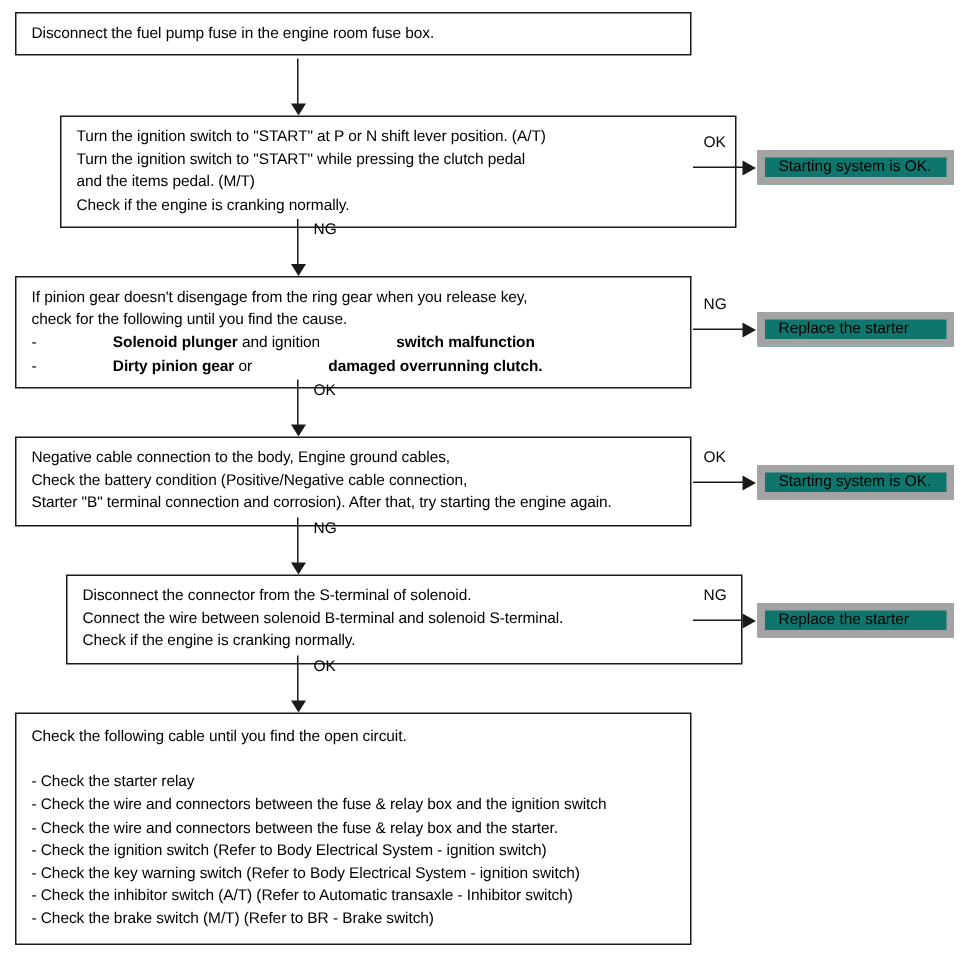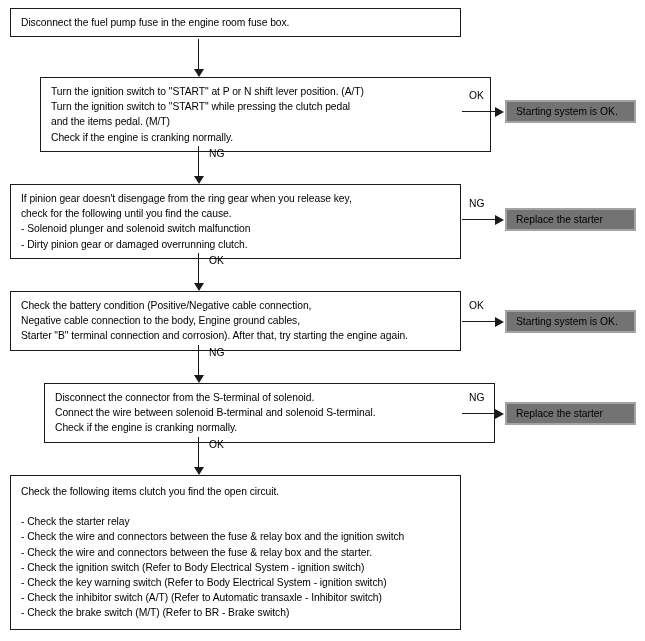--- a/index.html
+++ b/index.html
@@ -34,31 +34,32 @@
   .step-line {
     font-size: 10.3px;
     line-height: 15.2px;
     white-space: nowrap;
     letter-spacing: -0.05px;
   }
   .step-line.gap {
     height: 15px;
   }
   .step-line b {
-    font-weight: normal;
+    font-weight: bold;
+    margin-left: 48px;
   }
 
   
   .outcome-box {
     position: absolute;
     width: 131px;
     height: 23px;
     box-sizing: border-box;
-    border: 2px solid #a3a3a3;
-    background: #737373;
+    border: 5px solid #a3a3a3;
+    background: #0f766e;
     display: flex;
     align-items: center;
     padding-left: 9px;
   }
   .outcome-label {
     font-size: 10.3px;
     line-height: 12px;
     white-space: nowrap;
   }
 
@@ -137,38 +138,38 @@
     <span class="outcome-label">Starting system is OK.</span>
   </div>
 
   <div class="v-connector" style="top:146px;height:35px;"></div>
   <div class="v-arrowhead" style="top:176px;"></div>
   <div class="v-edge-label" style="top:148px;">NG</div>
 
   <div class="step-box" style="top:184px;">
     <div class="step-line">If pinion gear doesn't disengage from the ring gear when you release key,</div>
     <div class="step-line">check for the following until you find the cause.</div>
-    <div class="step-line"><span>- </span><b>Solenoid plunger</b><span> and solenoid </span><b>switch malfunction</b></div>
+    <div class="step-line"><span>- </span><b>Solenoid plunger</b><span> and ignition </span><b>switch malfunction</b></div>
     <div class="step-line"><span>- </span><b>Dirty pinion gear</b><span> or </span><b>damaged overrunning clutch.</b></div>
   </div>
 
   <div class="h-edge-label" style="top:198px;">NG</div>
   <div class="h-connector" style="top:219px;"></div>
   <div class="h-arrowhead" style="top:214.5px;"></div>
   <div class="outcome-box" style="left:505px;top:208px;">
     <span class="outcome-label">Replace the starter</span>
   </div>
 
   <div class="v-connector" style="top:253px;height:35px;"></div>
   <div class="v-arrowhead" style="top:283px;"></div>
   <div class="v-edge-label" style="top:255px;">OK</div>
 
   <div class="step-box" style="top:291px;">
+    <div class="step-line">Negative cable connection to the body, Engine ground cables,</div>
     <div class="step-line">Check the battery condition (Positive/Negative cable connection,</div>
-    <div class="step-line">Negative cable connection to the body, Engine ground cables,</div>
     <div class="step-line">Starter "B" terminal connection and corrosion). After that, try starting the engine again.</div>
   </div>
 
   <div class="h-edge-label" style="top:300px;">OK</div>
   <div class="h-connector" style="top:321px;"></div>
   <div class="h-arrowhead" style="top:316.5px;"></div>
   <div class="outcome-box" style="left:505px;top:310px;">
     <span class="outcome-label">Starting system is OK.</span>
   </div>
 
@@ -187,21 +188,21 @@
   <div class="h-arrowhead" style="top:408.5px;"></div>
   <div class="outcome-box" style="left:505px;top:402px;">
     <span class="outcome-label">Replace the starter</span>
   </div>
 
   <div class="v-connector" style="top:437px;height:35px;"></div>
   <div class="v-arrowhead" style="top:467px;"></div>
   <div class="v-edge-label" style="top:439px;">OK</div>
 
   <div class="step-box" style="top:475px;padding-top:8px;padding-bottom:8px;">
-    <div class="step-line">Check the following items clutch you find the open circuit.</div>
+    <div class="step-line">Check the following cable until you find the open circuit.</div>
     <div class="step-line gap"></div>
     <div class="step-line">- Check the starter relay</div>
     <div class="step-line">- Check the wire and connectors between the fuse &amp; relay box and the ignition switch</div>
     <div class="step-line">- Check the wire and connectors between the fuse &amp; relay box and the starter.</div>
     <div class="step-line">- Check the ignition switch (Refer to Body Electrical System - ignition switch)</div>
     <div class="step-line">- Check the key warning switch (Refer to Body Electrical System - ignition switch)</div>
     <div class="step-line">- Check the inhibitor switch (A/T) (Refer to Automatic transaxle - Inhibitor switch)</div>
     <div class="step-line">- Check the brake switch (M/T) (Refer to BR - Brake switch)</div>
   </div>
 

